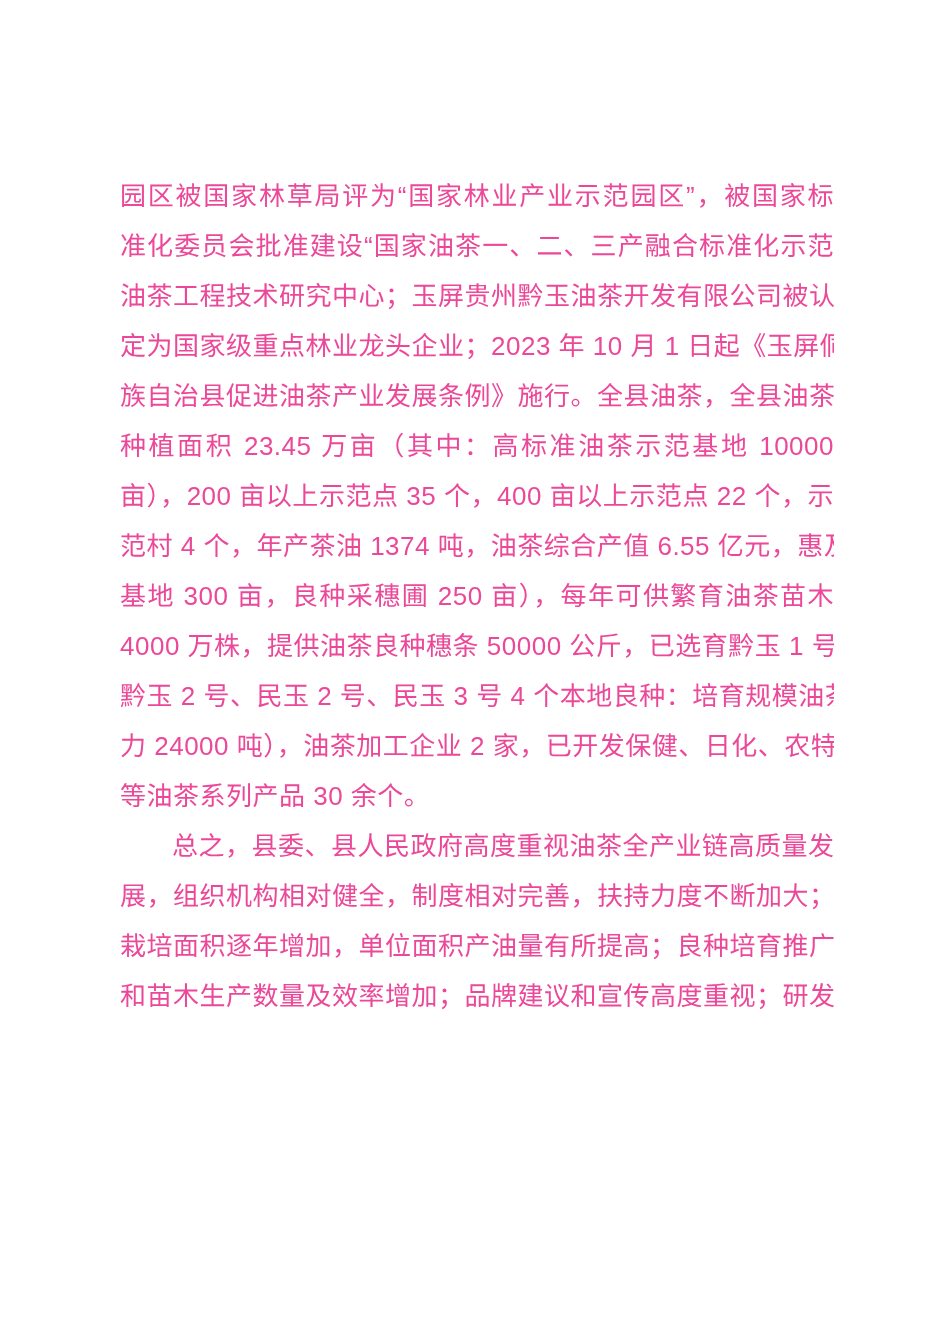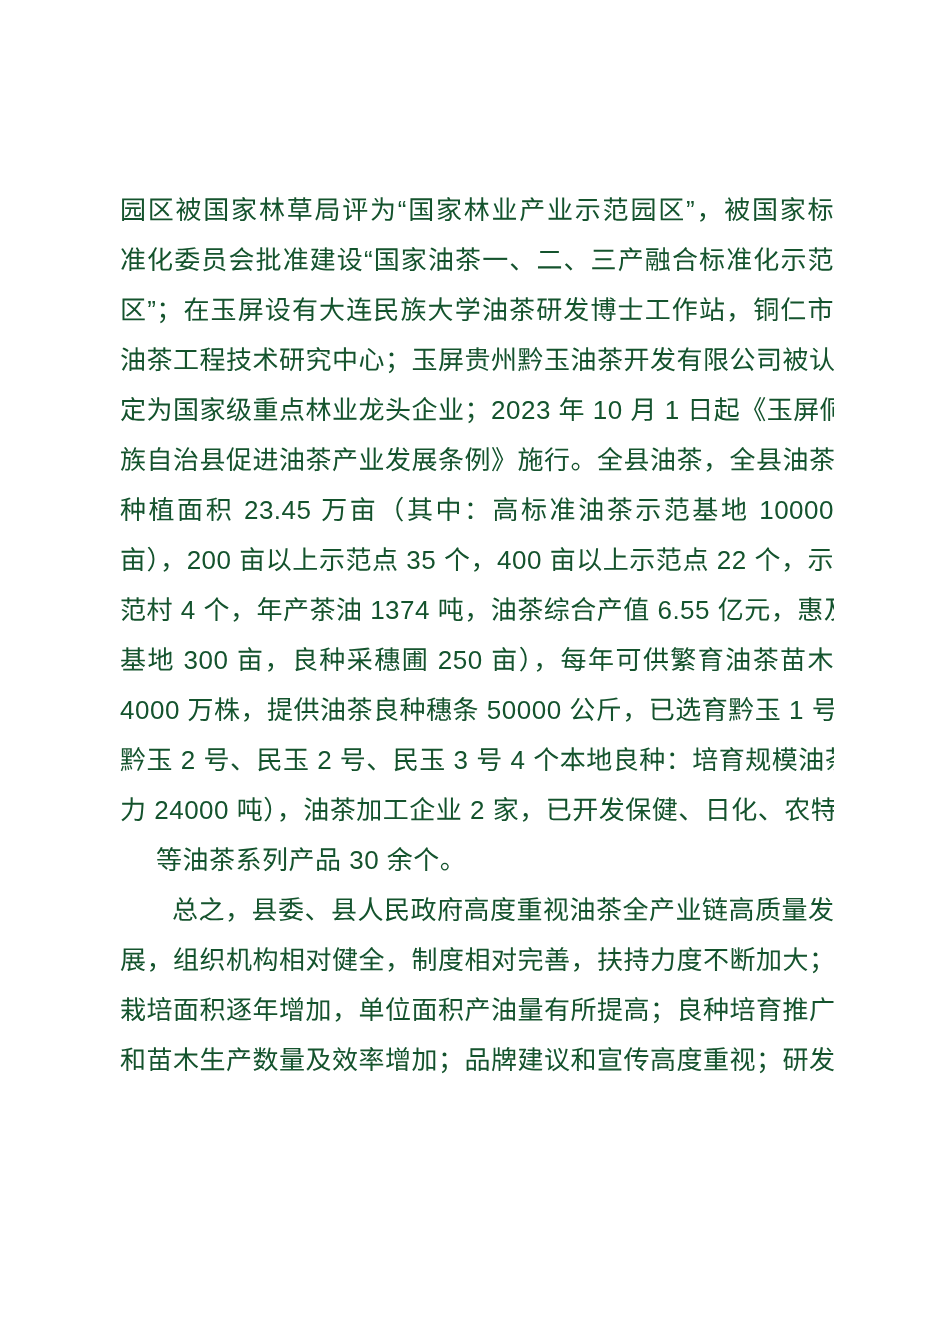--- a/index.html
+++ b/index.html
@@ -15,23 +15,23 @@
     font-family: "Liberation Sans", sans-serif;
   }
   .page {
     position: absolute;
     inset: 0;
     background: #ffffff;
   }
   .text-block {
     position: absolute;
     left: 120px;
-    top: 185px;
+    top: 171px;
     width: 714px;
-    color: #14532d;
+    color: #ec4899;
     font-size: 26px;
     font-weight: 400;
     letter-spacing: 0.5px;
   }
   .paragraph {
     margin: 0;
     padding: 0;
   }
   .line {
     height: 50px;
@@ -40,32 +40,30 @@
     text-align: justify;
     text-align-last: justify;
     overflow: hidden;
   }
   .line.indent {
     text-indent: 2em;
   }
   .line.no-justify {
     text-align: right;
     text-align-last: left;
-    margin-left: 36px;
   }
 </style>
 </head>
 <body>
 
 <div class="page">
   <div class="text-block">
       <div class="paragraph">
         <div class="line">园区被国家林草局评为“国家林业产业示范园区”，被国家标</div>
         <div class="line">准化委员会批准建设“国家油茶一、二、三产融合标准化示范</div>
-        <div class="line">区”；在玉屏设有大连民族大学油茶研发博士工作站，铜仁市</div>
         <div class="line">油茶工程技术研究中心；玉屏贵州黔玉油茶开发有限公司被认</div>
         <div class="line">定为国家级重点林业龙头企业；2023 年 10 月 1 日起《玉屏侗</div>
         <div class="line">族自治县促进油茶产业发展条例》施行。全县油茶，全县油茶</div>
         <div class="line">种植面积 23.45 万亩（其中：高标准油茶示范基地 10000</div>
         <div class="line">亩），200 亩以上示范点 35 个，400 亩以上示范点 22 个，示</div>
         <div class="line">范村 4 个，年产茶油 1374 吨，油茶综合产值 6.55 亿元，惠及</div>
         <div class="line">基地 300 亩，良种采穗圃 250 亩），每年可供繁育油茶苗木</div>
         <div class="line">4000 万株，提供油茶良种穗条 50000 公斤，已选育黔玉 1 号、</div>
         <div class="line">黔玉 2 号、民玉 2 号、民玉 3 号 4 个本地良种：培育规模油茶</div>
         <div class="line">力 24000 吨），油茶加工企业 2 家，已开发保健、日化、农特</div>

